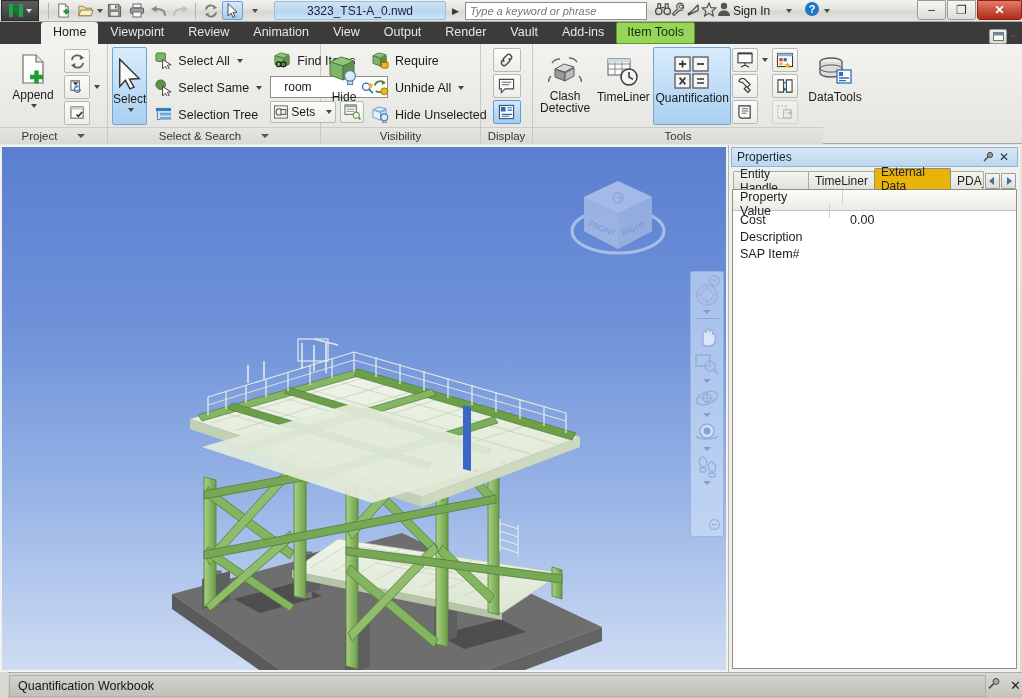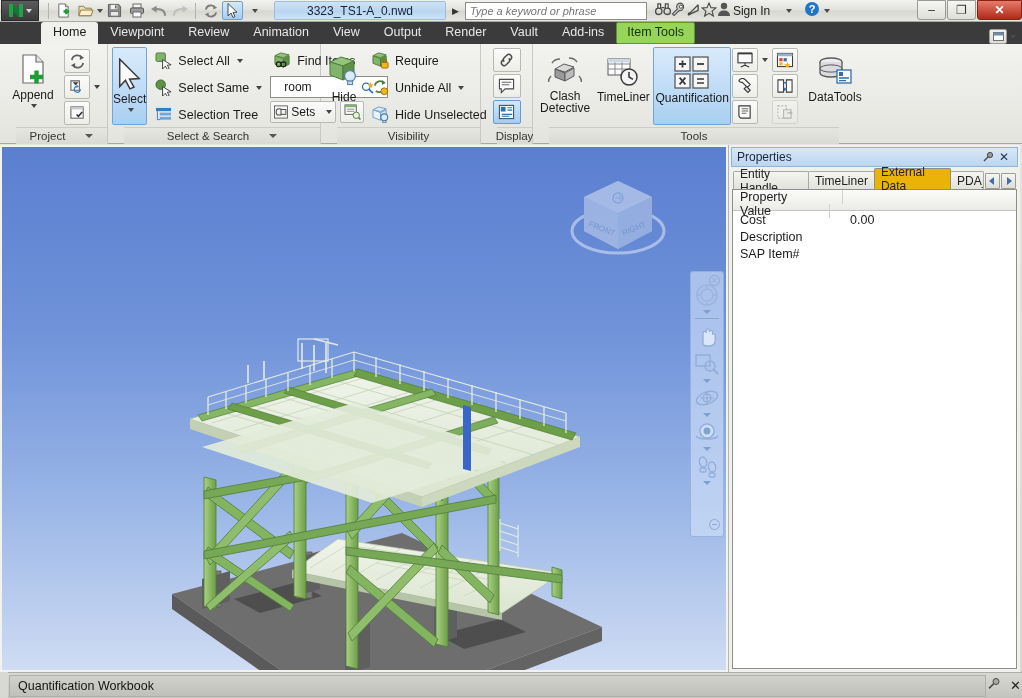--- a/index.html
+++ b/index.html
@@ -72,21 +72,21 @@
 
   
   .ribbon { height: 100px; background: linear-gradient(#f2f2ef, #e4e4df);
     border-bottom: 1px solid #a8a8a2; display: flex; position: relative; }
   .panel { height: 100px; display: flex; flex-direction: column;
     border-right: 1px solid #c9c9c3; position: relative; }
   .panel-body { flex: 1; display: flex; align-items: flex-start;
     padding: 3px 4px 0; gap: 2px; }
   .panel-title { height: 17px; font-size: 11.5px; color: #333;
     display: flex; align-items: center; justify-content: center; gap: 20px;
-    background: linear-gradient(#e6e6e1, #dadad4); border-top: 1px solid #cdcdc7; margin-left: 16px; }
+    background: linear-gradient(#e6e6e1, #dadad4); border-top: 1px solid #cdcdc7; }
   .dncaret { width: 0; height: 0; border-left: 4px solid transparent;
     border-right: 4px solid transparent; border-top: 4px solid #555; }
 
   .bigbtn { width: 62px; height: 78px; display: flex; flex-direction: column;
     align-items: center; justify-content: flex-start; padding-top: 4px;
     border: 1px solid transparent; border-radius: 2px; text-align: center; }
   .bigbtn.sel { background: linear-gradient(#d9ebfc, #a9cff1);
     border: 1px solid #6ea6da; }
   .bigbtn .lbl { font-size: 12px; line-height: 13px; margin-top: 3px; color: #1b1b1b; }
   .smbtn { width: 26px; height: 24px; border: 1px solid #b9b9b3;

